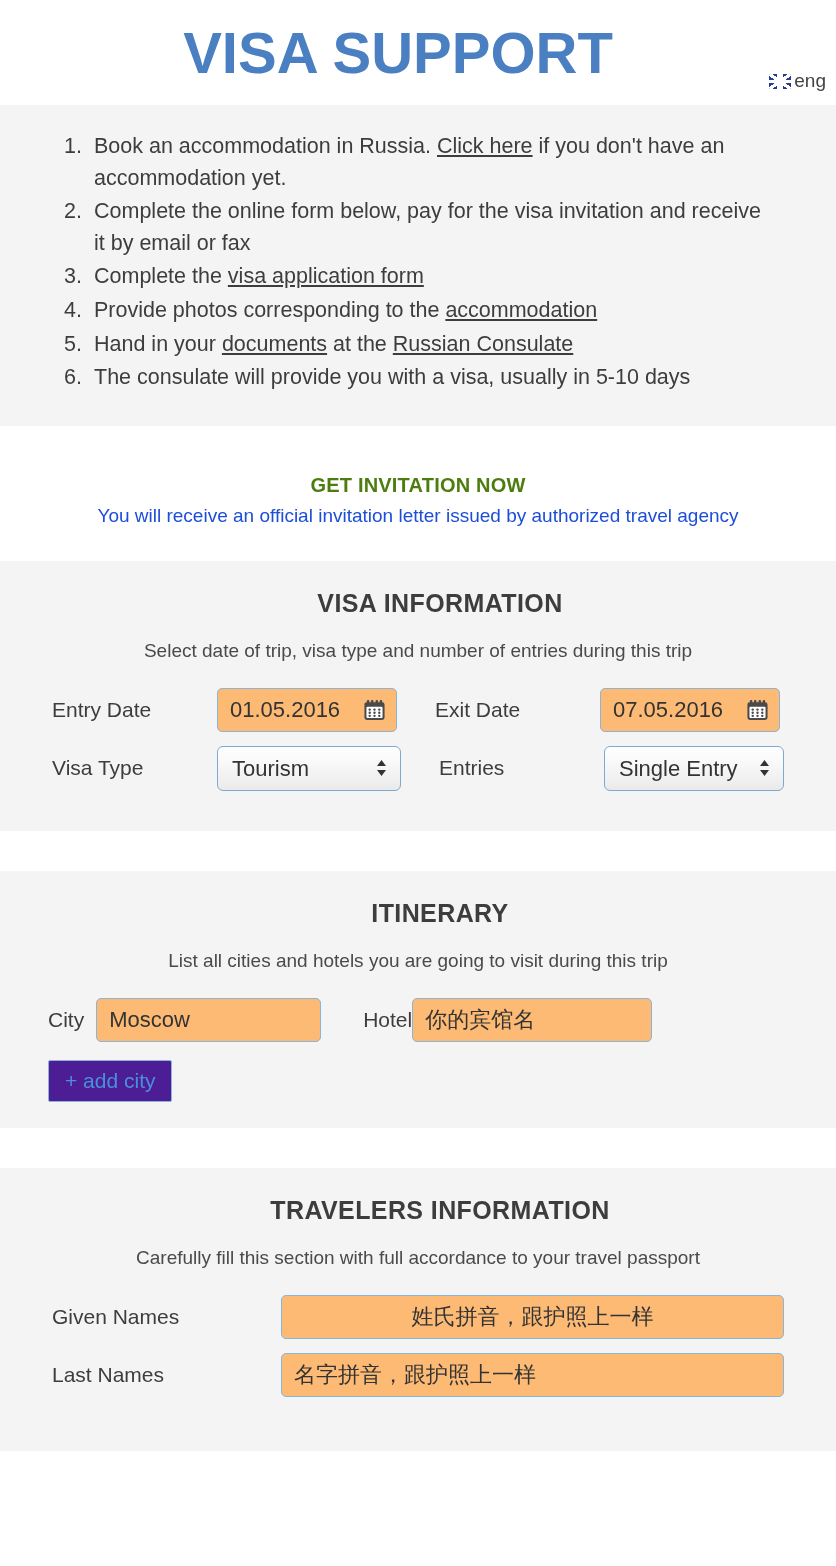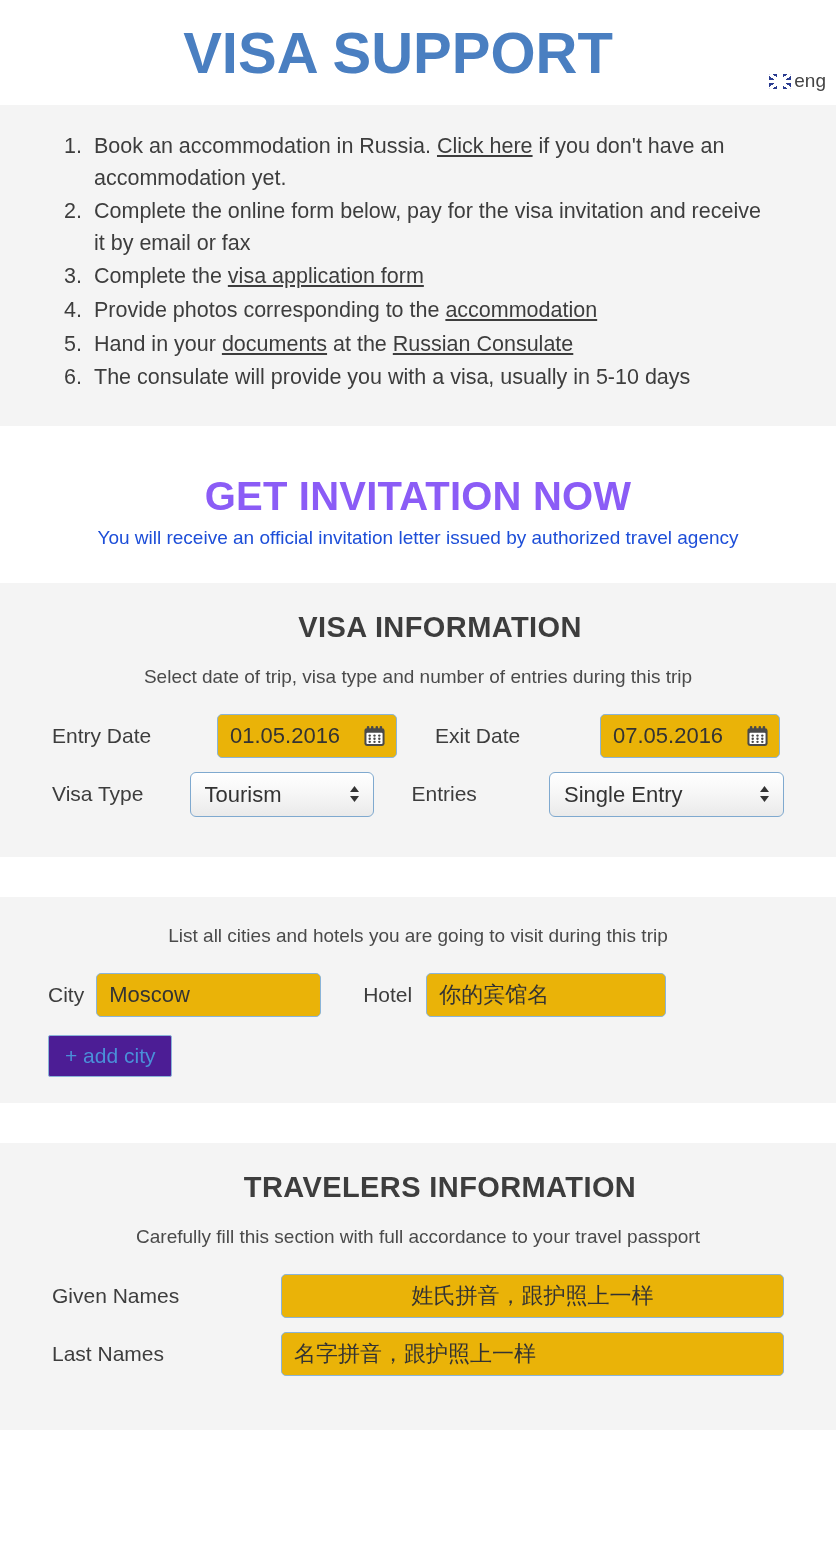--- a/index.html
+++ b/index.html
@@ -90,37 +90,37 @@
     text-decoration: underline;
   }
 
   
   .invite-block {
     background: #fff;
     text-align: center;
     padding: 48px 0 34px 0;
   }
   .invite-title {
-    color: #8b5cf6;
-    font-size: 40px;
+    color: #4d7c0f;
+    font-size: 20px;
     font-weight: bold;
     margin: 0 0 8px 0;
     letter-spacing: 0.2px;
   }
   .invite-sub {
     color: #1d4ed8;
     font-size: 19px;
     margin: 0;
   }
 
   
   .section { padding: 28px 0 26px 0; }
   .section-title {
     text-align: center;
-    font-size: 29px;
+    font-size: 25px;
     font-weight: bold;
     color: #3d3d3d;
     margin: 0 0 22px 0;
     letter-spacing: 0.4px;
     padding-left: 44px;
   }
   .section-sub {
     text-align: center;
     font-size: 19px;
     color: #4a4a4a;
@@ -136,21 +136,21 @@
   .fld-label {
     font-size: 21px;
     color: #3d3d3d;
     white-space: nowrap;
   }
 
   
   .txt-input {
     border: 1px solid #8ab4d8;
     border-radius: 5px;
-    background: #eab308;
+    background: #fdba74;
     font-family: "Liberation Sans", "DejaVu Sans", sans-serif;
     font-size: 22px;
     color: #333;
     padding: 8px 12px;
     outline: none;
   }
   .date-wrap {
     position: relative;
     display: inline-block;
   }
@@ -332,42 +332,43 @@
         <span class="sel-arrows">
           <svg width="11" height="20" viewBox="0 0 11 20">
             <polygon points="5.5,2 10,8 1,8" fill="#333"></polygon>
             <polygon points="5.5,18 10,12 1,12" fill="#333"></polygon>
           </svg>
         </span>
       </span>
 
       <span class="fld-label" style="width:165px; margin-left:38px">Entries</span>
       <span class="sel-wrap">
-        <select class="sel-input" style="width:235px">
+        <select class="sel-input" style="width:180px">
           <option>Single Entry</option>
         </select>
         <span class="sel-arrows">
           <svg width="11" height="20" viewBox="0 0 11 20">
             <polygon points="5.5,2 10,8 1,8" fill="#333"></polygon>
             <polygon points="5.5,18 10,12 1,12" fill="#333"></polygon>
           </svg>
         </span>
       </span>
     </div>
   </div>
 
   <div class="gap" style="height:40px"></div>
 
   <div class="panel section">
+    <h3 class="section-title">ITINERARY</h3>
     <p class="section-sub">List all cities and hotels you are going to visit during this trip</p>
 
     <div class="form-row" style="padding:0 48px">
       <span class="fld-label" style="margin-right:12px">City</span>
       <input class="txt-input" style="width: 225px;" type="text" value="Moscow">
-      <span class="fld-label" style="margin-left:42px; margin-right:14px">Hotel</span>
+      <span class="fld-label" style="margin-left:42px; ">Hotel</span>
       <input class="txt-input" style="width: 240px;" type="text" value="你的宾馆名">
     </div>
 
     <button class="add-city-btn">+ add city</button>
   </div>
 
   <div class="gap" style="height:40px"></div>
 
   <div class="panel section" style="padding-bottom:40px">
     <h3 class="section-title">TRAVELERS INFORMATION</h3>

